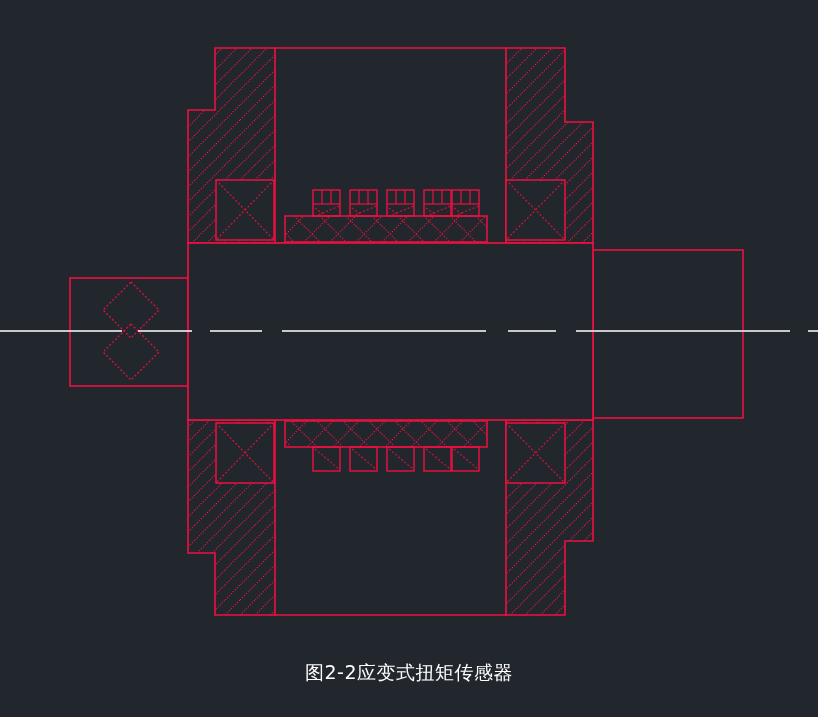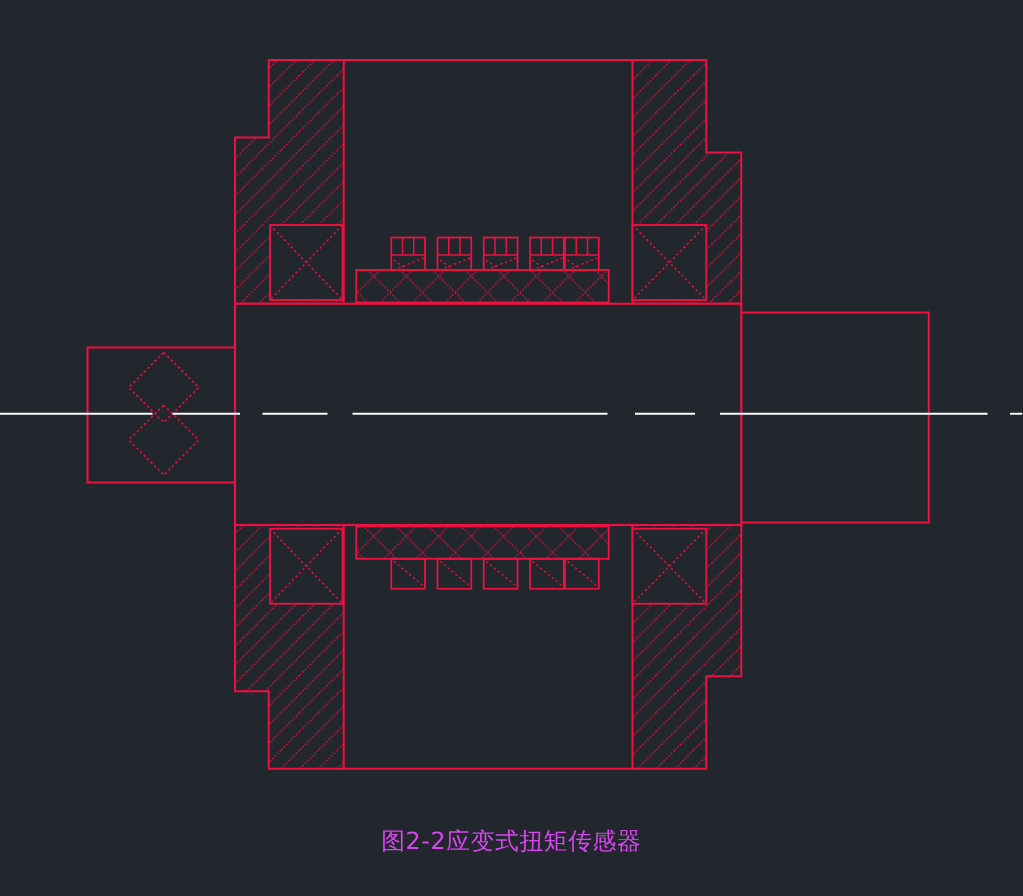--- a/index.html
+++ b/index.html
@@ -32,21 +32,21 @@
     top: 660px;
     width: 818px;
     text-align: center;
     pointer-events: none;
   }
   .caption-text {
     display: inline-block;
     font-family: "DejaVu Sans", "Liberation Sans", sans-serif;
     font-size: 19px;
     letter-spacing: 0.5px;
-    color: #d946ef;
+    color: #ffffff;
     white-space: nowrap;
   }
 </style>
 </head>
 <body>
 
 <div id="cad-root">
 
   <svg id="cad-canvas" width="818" height="717" viewBox="0 0 818 717">
     <defs>

